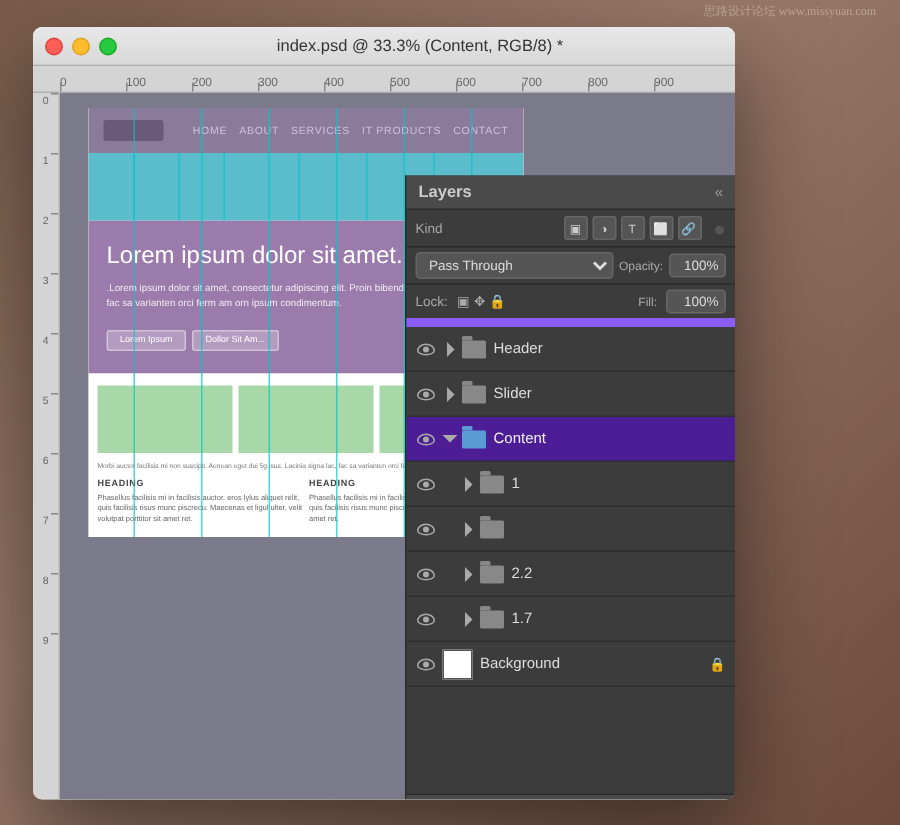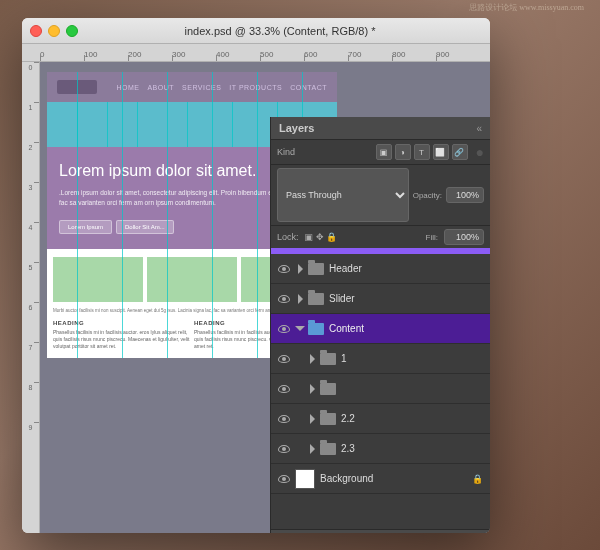--- a/index.html
+++ b/index.html
@@ -162,21 +162,21 @@
       flex: 1;
       background: #7a7a8a;
       position: relative;
       overflow: hidden;
     }
 
     
     .design-canvas {
       position: absolute;
       top: 10px;
-      left: 7px;
+      left: 19px;
       width: 290px;
       background: white;
       overflow: hidden;
     }
 
     
     .nav-area {
       height: 30px;
       background: #8b7b9b;
       display: flex;
@@ -377,21 +377,21 @@
       border-bottom: 1px solid #2a2a2a;
       flex-shrink: 0;
     }
 
     .blend-dropdown {
       background: #555;
       border: 1px solid #666;
       border-radius: 3px;
       color: #ddd;
       font-size: 9px;
-      padding: 20px 4px;
+      padding: 2px 4px;
       flex: 1;
     }
 
     .opacity-label {
       font-size: 8px;
       color: #aaa;
       text-align: center;
     }
 
     .opacity-value {
@@ -823,21 +823,21 @@
 
             <div class="layer-item">
               <div class="layer-eye">
                   <div class="eye-icon"></div>
                 </div>
               <div class="layer-indent"></div>
               <div class="layer-expand">
                   <div class="expand-triangle right"></div>
                 </div>
               <div class="layer-folder-icon"></div>
-              <span class="layer-name">2.3</span>
+              <span class="layer-name">1.7</span>
             </div>
 
             <div class="layer-item">
               <div class="layer-eye">
                   <div class="eye-icon"></div>
                 </div>
               <div class="layer-thumb"></div>
               <span class="layer-name">Background</span>
               <span class="layer-lock">🔒</span>
             </div>

